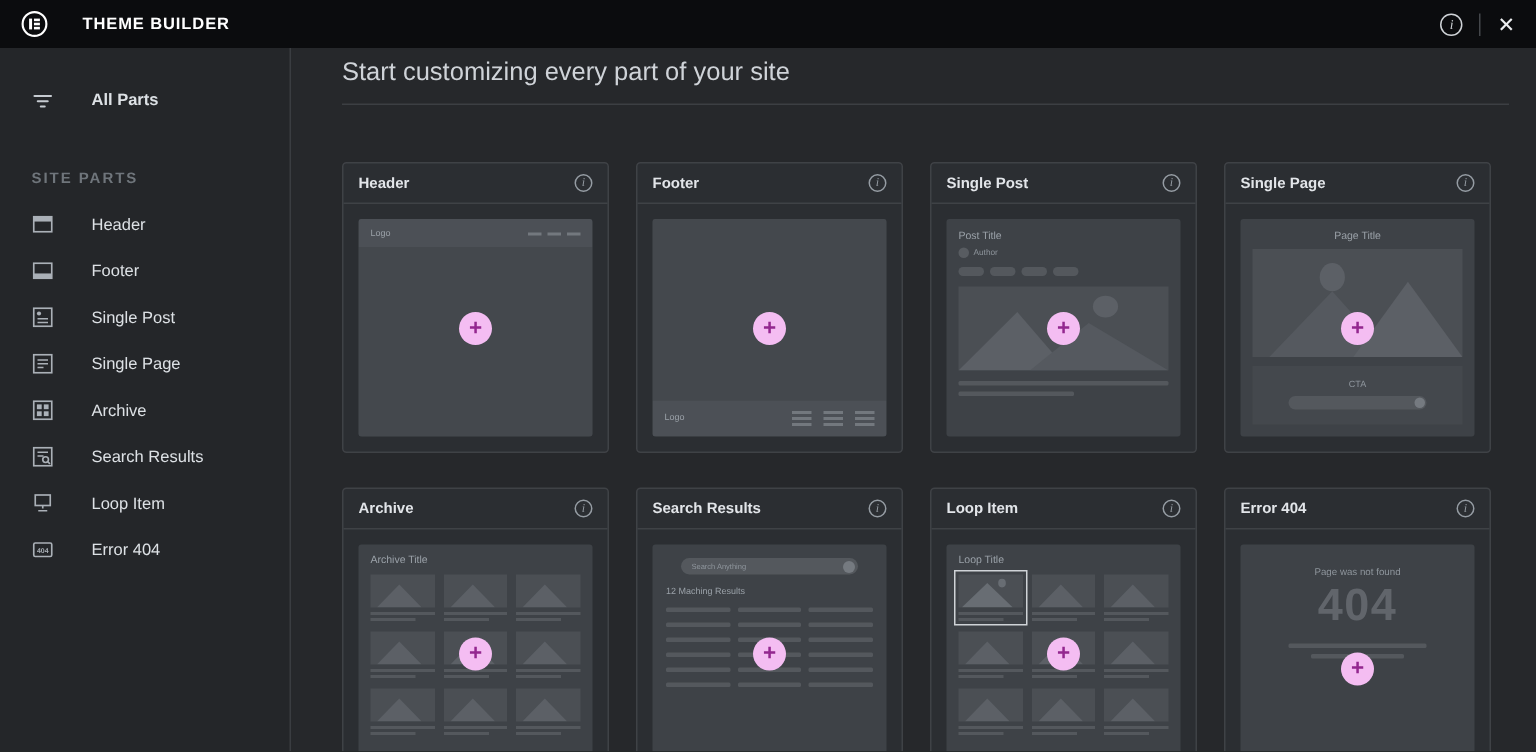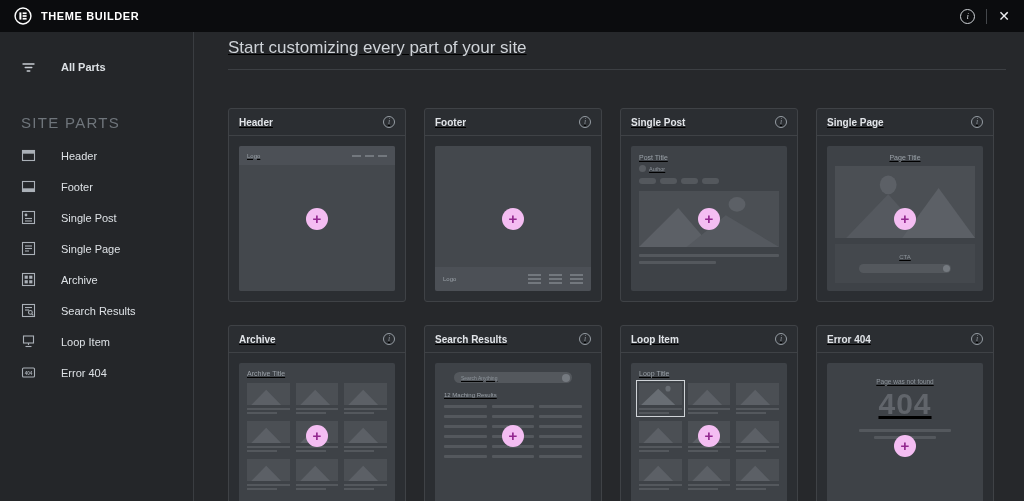--- a/index.html
+++ b/index.html
@@ -2,35 +2,35 @@
 <html><head>
 <meta charset="utf-8">
 <style>
   *{margin:0;padding:0;box-sizing:border-box;}
   html,body{width:1024px;height:501px;overflow:hidden;background:#26282b;font-family:"Liberation Sans",sans-serif;}
   #app{position:relative;width:1024px;height:501px;background:#26282b;overflow:hidden;}
 
   
   .topbar{position:absolute;top:0;left:0;right:0;height:32px;background:#0b0c0e;display:flex;align-items:center;padding:0 14px;z-index:9;}
   .logo{width:18px;height:18px;display:block;}
-  .topbar-title{color:#ffffff;font-size:11px;font-weight:700;letter-spacing:.6px;margin-left:9px;}
+  .topbar-title{color:#ffffff;font-size:11px;font-weight:700;letter-spacing:.6px;margin-left:23px;}
   .topbar-right{margin-left:auto;display:flex;align-items:center;gap:11px;}
   .info-circle{width:15px;height:15px;border:1px solid #cfd3d7;border-radius:50%;color:#cfd3d7;font-size:9px;line-height:1;display:flex;align-items:center;justify-content:center;font-family:"Liberation Serif",serif;font-style:italic;cursor:pointer;}
   .topbar-divider{width:1px;height:15px;background:#44474b;}
   .close-btn{color:#eceef0;font-size:14px;line-height:1;cursor:pointer;background:none;border:0;}
 
   
   .sidebar{position:absolute;top:32px;left:0;width:194px;bottom:0;background:#242629;border-right:1px solid #3a3d41;padding-top:14px;}
   .side-item{display:flex;align-items:center;gap:25px;height:31px;padding:0 21px;color:#dde1e5;font-size:11px;cursor:pointer;}
   .side-item.all-parts{height:34px;font-weight:700;margin-top:4px;}
   .side-item svg{flex:0 0 auto;display:block;}
-  .section-label{color:#6f757b;font-size:15px;letter-spacing:1.3px;margin:30px 21px 9px 21px;font-weight:400;}
-
-  
-  .main{position:absolute;top:32px;left:195px;right:0;bottom:0;background:#26282b;overflow:hidden;padding:6px 18px 0 33px;text-decoration:underline;}
+  .section-label{color:#6f757b;font-size:10px;letter-spacing:1.3px;margin:30px 21px 9px 21px;font-weight:700;}
+
+  
+  .main{position:absolute;top:32px;left:195px;right:0;bottom:0;background:#26282b;overflow:hidden;padding:6px 18px 0 33px;}
   .main-title{color:#cfd3d8;font-size:17px;font-weight:500;}
   .main-rule{border:none;border-top:1px solid #3c3f43;margin-top:11px;}
   .grid{margin-top:38px;display:grid;grid-template-columns:repeat(4,178px);gap:23px 18px;}
 
   
   .card{height:194px;background:#2b2e32;border:1px solid #3f4246;border-radius:3px;}
   .card-head{height:27px;display:flex;align-items:center;justify-content:space-between;padding:0 10px;border-bottom:1px solid #3f4246;}
   .card-title{color:#e2e5e9;font-size:10px;font-weight:700;}
   .card-info{width:12px;height:12px;border:1px solid #959ca3;border-radius:50%;color:#959ca3;font-size:8px;line-height:1;display:flex;align-items:center;justify-content:center;font-family:"Liberation Serif",serif;font-style:italic;cursor:pointer;}
   .preview{position:relative;margin:10px;height:145px;background:#3e4247;border-radius:2px;overflow:hidden;}

